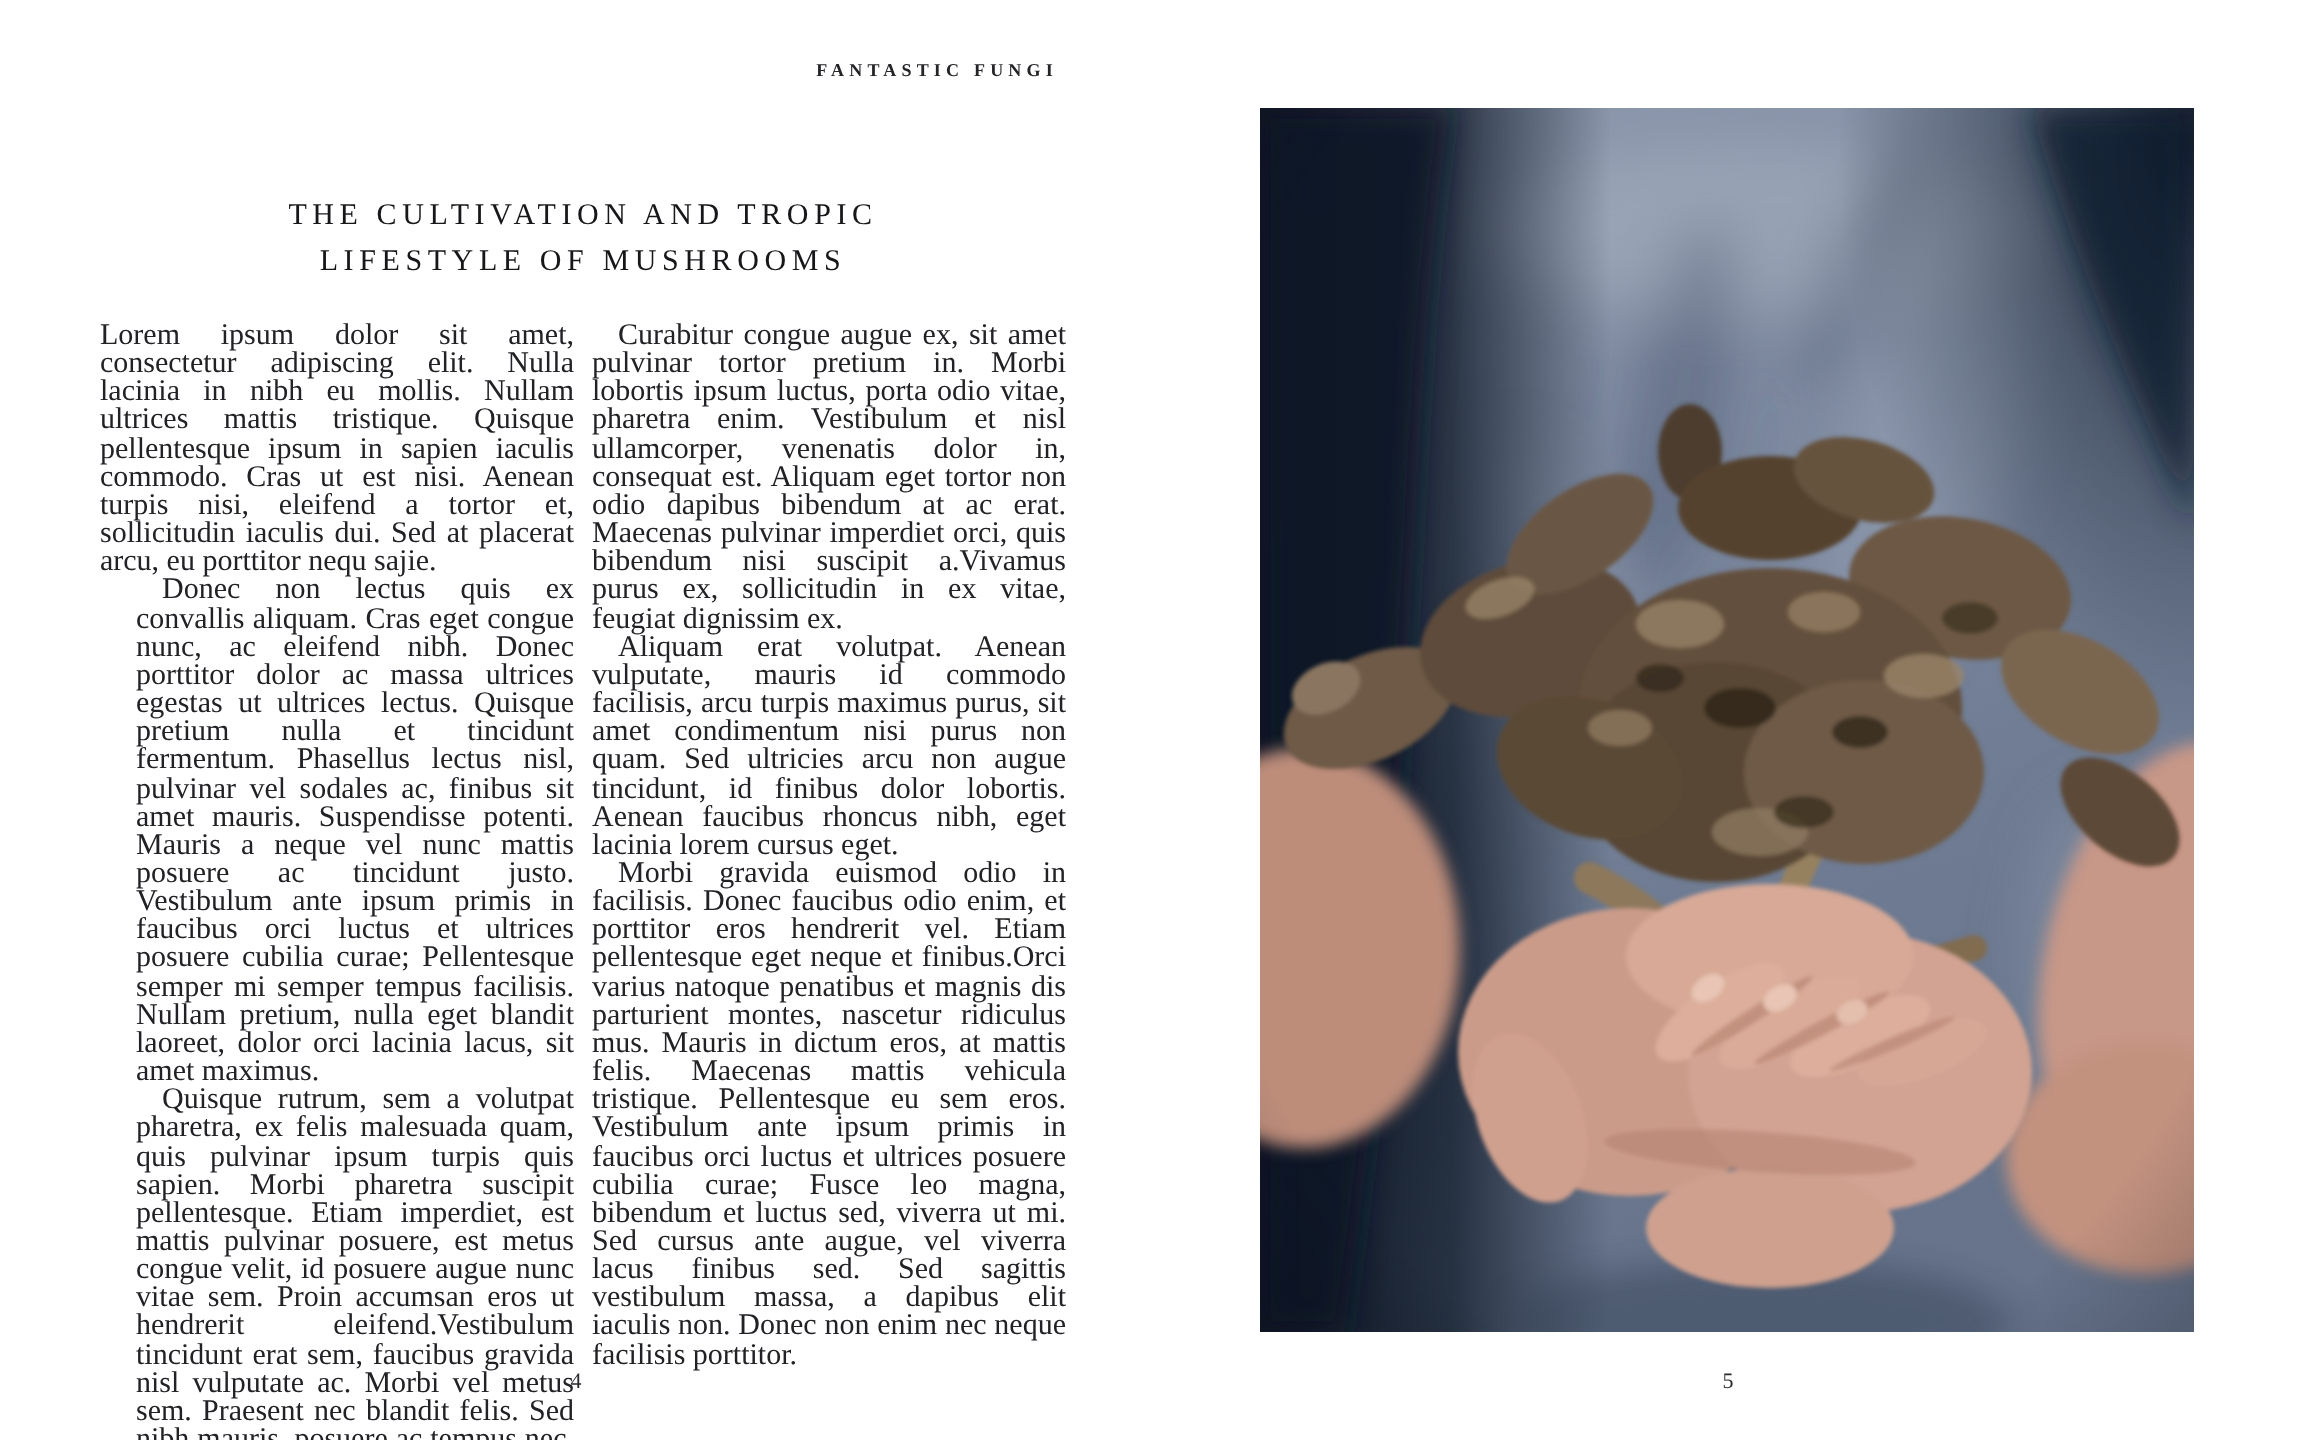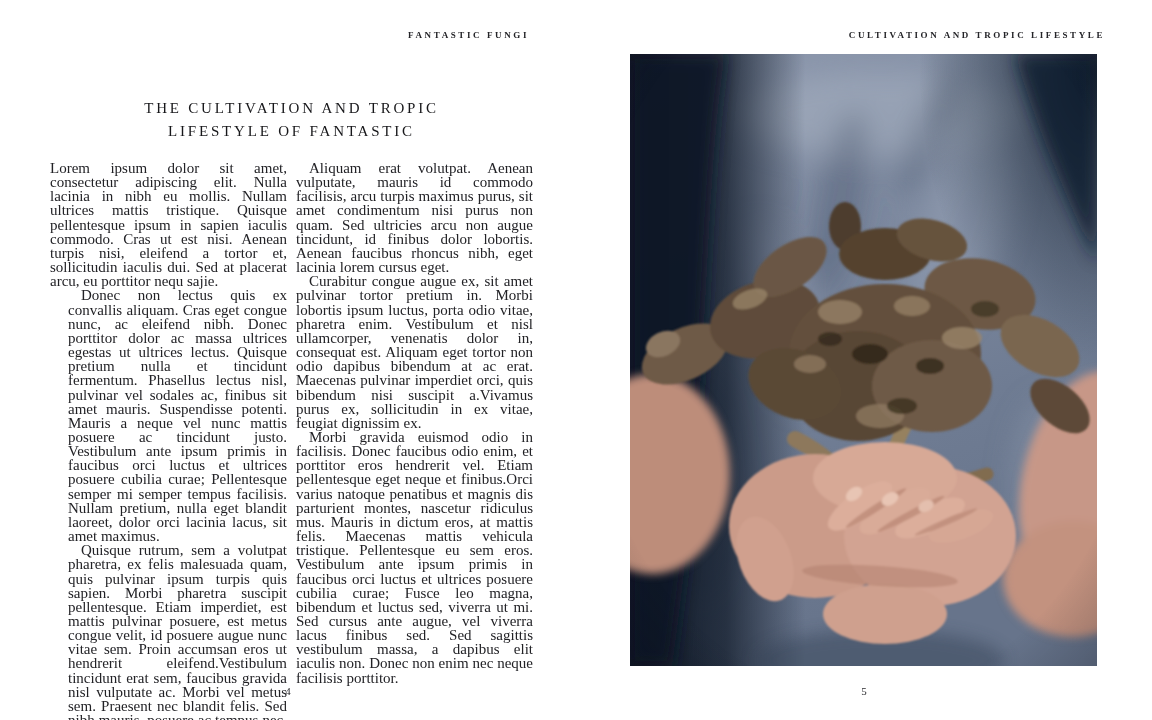--- a/index.html
+++ b/index.html
@@ -70,42 +70,41 @@
 <body>
 
 <div class="spread">
 
   <section class="page page-left">
 
     <header class="running-head">FANTASTIC FUNGI</header>
 
     <h1 class="chapter-title">
       <span>THE CULTIVATION AND TROPIC</span><br>
-      <span>LIFESTYLE OF FANTASTIC</span>
+      <span>LIFESTYLE OF MUSHROOMS</span>
     </h1>
 
     <div class="columns">
       <div class="col col-a">
         <p>Lorem ipsum dolor sit amet, consectetur adipiscing elit. Nulla lacinia in nibh eu mollis. Nullam ultrices mattis tristique. Quisque pellentesque ipsum in sapien iaculis commodo. Cras ut est nisi. Aenean turpis nisi, eleifend a tortor et, sollicitudin iaculis dui. Sed at placerat arcu, eu porttitor nequ sajie.</p>
         <p>Donec non lectus quis ex convallis aliquam. Cras eget congue nunc, ac eleifend nibh. Donec porttitor dolor ac massa ultrices egestas ut ultrices lectus. Quisque pretium nulla et tincidunt fermentum. Phasellus lectus nisl, pulvinar vel sodales ac, finibus sit amet mauris. Suspendisse potenti. Mauris a neque vel nunc mattis posuere ac tincidunt justo. Vestibulum ante ipsum primis in faucibus orci luctus et ultrices posuere cubilia curae; Pellentesque semper mi semper tempus facilisis. Nullam pretium, nulla eget blandit laoreet, dolor orci lacinia lacus, sit amet maximus.</p>
         <p>Quisque rutrum, sem a volutpat pharetra, ex felis malesuada quam, quis pulvinar ipsum turpis quis sapien. Morbi pharetra suscipit pellentesque. Etiam imperdiet, est mattis pulvinar posuere, est metus congue velit, id posuere augue nunc vitae sem. Proin accumsan eros ut hendrerit eleifend.Vestibulum tincidunt erat sem, faucibus gravida nisl vulputate ac. Morbi vel metus sem. Praesent nec blandit felis. Sed nibh mauris, posuere ac tempus nec, tincidunt sed orci. Nullam eget leo a lacus congue posuere et et est. Nunc efficitur justo quis sollicitudin venenatis. Donec sit amet ex turpis.</p>
       </div>
       <div class="col col-b">
+        <p>Curabitur congue augue ex, sit amet pulvinar tortor pretium in. Morbi lobortis ipsum luctus, porta odio vitae, pharetra enim. Vestibulum et nisl ullamcorper, venenatis dolor in, consequat est. Aliquam eget tortor non odio dapibus bibendum at ac erat. Maecenas pulvinar imperdiet orci, quis bibendum nisi suscipit a.Vivamus purus ex, sollicitudin in ex vitae, feugiat dignissim ex.</p>
         <p>Aliquam erat volutpat. Aenean vulputate, mauris id commodo facilisis, arcu turpis maximus purus, sit amet condimentum nisi purus non quam. Sed ultricies arcu non augue tincidunt, id finibus dolor lobortis. Aenean faucibus rhoncus nibh, eget lacinia lorem cursus eget.</p>
-        <p>Curabitur congue augue ex, sit amet pulvinar tortor pretium in. Morbi lobortis ipsum luctus, porta odio vitae, pharetra enim. Vestibulum et nisl ullamcorper, venenatis dolor in, consequat est. Aliquam eget tortor non odio dapibus bibendum at ac erat. Maecenas pulvinar imperdiet orci, quis bibendum nisi suscipit a.Vivamus purus ex, sollicitudin in ex vitae, feugiat dignissim ex.</p>
         <p>Morbi gravida euismod odio in facilisis. Donec faucibus odio enim, et porttitor eros hendrerit vel. Etiam pellentesque eget neque et finibus.Orci varius natoque penatibus et magnis dis parturient montes, nascetur ridiculus mus. Mauris in dictum eros, at mattis felis. Maecenas mattis vehicula tristique. Pellentesque eu sem eros. Vestibulum ante ipsum primis in faucibus orci luctus et ultrices posuere cubilia curae; Fusce leo magna, bibendum et luctus sed, viverra ut mi. Sed cursus ante augue, vel viverra lacus finibus sed. Sed sagittis vestibulum massa, a dapibus elit iaculis non. Donec non enim nec neque facilisis porttitor.</p>
       </div>
     </div>
 
     <footer class="page-number">4</footer>
   </section>
 
   <section class="page page-right">
 
-    <header class="running-head">CULTIVATION AND TROPIC LIFESTYLE</header>
 
     <figure class="photo">
       <svg width="467" height="612" viewBox="0 0 467 612" xmlns="http://www.w3.org/2000/svg">
         <defs>
           <linearGradient id="g-fabric" x1="0" y1="0" x2="0.25" y2="1">
             <stop offset="0" stop-color="#8e99ae"></stop>
             <stop offset="0.35" stop-color="#7f8ba1"></stop>
             <stop offset="0.7" stop-color="#6f7c93"></stop>
             <stop offset="1" stop-color="#67748b"></stop>
           </linearGradient>

